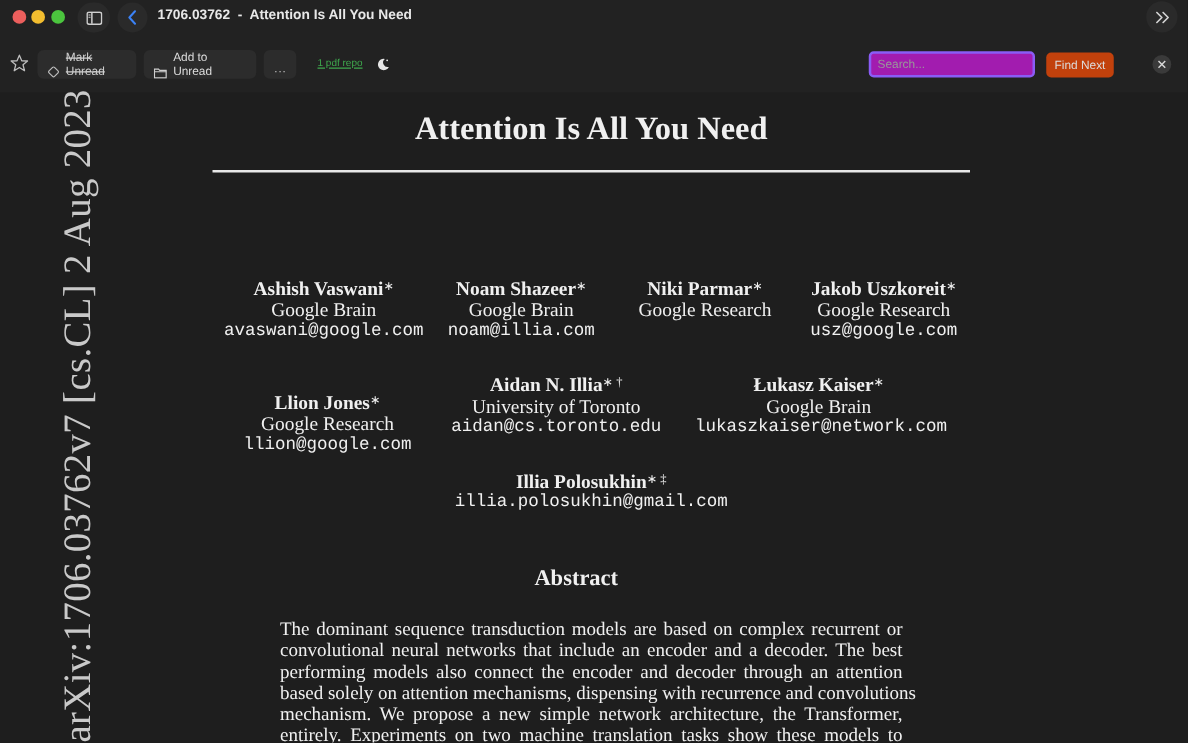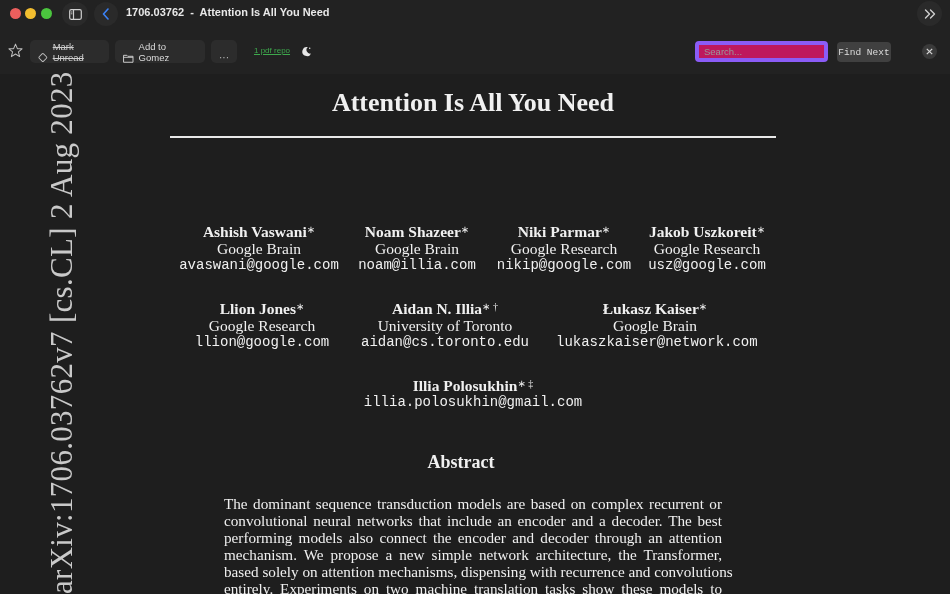--- a/index.html
+++ b/index.html
@@ -20,23 +20,23 @@
   
   .toolbar { position: absolute; left: 0; top: 28px; width: 950px; height: 46px; background: #222; }
   .star { position: absolute; left: 8px; top: 15px; width: 15px; height: 15px; }
   .tb-btn { position: absolute; top: 12px; height: 23px; border-radius: 5px; background: #2c2c2c; display:flex; align-items:flex-end; gap: 5px; padding: 0 8px; font-size: 9.5px; color: #ddd; }
   .mark-unread { left: 30px; width: 79px; }
   .mark-unread .lbl { text-decoration: line-through; color: #cfcfcf; }
   .add-folder { left: 115px; width: 90px; }
   .more-btn { left: 211px; width: 26px; justify-content: center; padding: 0; font-size: 10px; color:#bbb; }
   .repo-link { position: absolute; left: 254px; top: 18px; font-size: 8px; color: #3ea84d; text-decoration: underline; }
   .moon { position: absolute; left: 301px; top: 18px; width: 11px; height: 11px; }
-  .search { position: absolute; left: 695px; top: 13px; width: 133px; height: 21px; background: #be185d; border: 4px solid #8b5cf6; border-radius: 4px; font-size: 9.5px; color: #bbb; padding-left: 5px; font-family: "Liberation Sans", sans-serif; outline: none; }
+  .search { position: absolute; left: 695px; top: 13px; width: 133px; height: 21px; background: #a21caf; border: 2px solid #8b5cf6; border-radius: 4px; font-size: 9.5px; color: #bbb; padding-left: 5px; font-family: "Liberation Sans", sans-serif; outline: none; }
   .search::placeholder { color: #999; }
-  .find-next { position: absolute; left: 837px; top: 14px; width: 54px; height: 20px; border-radius: 4px; background: #404040; color: #ddd; font-size: 9.5px; display:flex; align-items:center; justify-content:center;font-family:Liberation Mono, monospace; }
+  .find-next { position: absolute; left: 837px; top: 14px; width: 54px; height: 20px; border-radius: 4px; background: #c2410c; color: #ddd; font-size: 9.5px; display:flex; align-items:center; justify-content:center; }
   .close-search { position: absolute; left: 922px; top: 16px; width: 15px; height: 15px; border-radius: 50%; background: #3a3a3a; display:flex; align-items:center; justify-content:center; }
 
   
   .doc { position: absolute; left: 0; top: 74px; width: 950px; height: 520px; background: #1e1e1e; font-family: "Liberation Serif", serif; color: #f0f0f0; }
   .arxiv-stamp { position: absolute; left: 44px; top: 520px; transform-origin: 0 0; transform: rotate(-90deg); font-size: 31px; white-space: nowrap; color: #c9c9c9; letter-spacing: 0.3px; }
   .paper-title { position: absolute; left: 170px; width: 606px; top: 14px; text-align: center; font-size: 26px; font-weight: bold; }
   .title-rule { position: absolute; left: 170px; top: 62px; width: 606px; height: 2px; background: #e8e8e8; }
 
   .author { position: absolute; text-align: center; font-size: 15.5px; line-height: 17px; }
   .author .name { font-weight: bold; }
@@ -90,21 +90,21 @@
       <rect x="2" y="2" width="7" height="7" rx="1.2" transform="rotate(45 5.5 5.5)" fill="none" stroke="#bdbdbd" stroke-width="1.1"></rect>
     </svg>
     <span class="lbl">Mark Unread</span>
   </div>
 
   <div class="tb-btn add-folder">
     <svg width="11" height="9" viewBox="0 0 11 9">
       <path d="M0.6,1.2 H4 L5,2.2 H10.4 V8.4 H0.6 Z" fill="none" stroke="#cfcfcf" stroke-width="1"></path>
       <line x1="0.6" y1="3.3" x2="10.4" y2="3.3" stroke="#cfcfcf" stroke-width="0.9"></line>
     </svg>
-    <span>Add to Gomez</span>
+    <span>Add to Unread</span>
   </div>
 
   <div class="tb-btn more-btn">
     <span>···</span>
   </div>
 
   <a class="repo-link">1 pdf repo</a>
 
   <svg class="moon" viewBox="0 0 12 12">
     <path d="M7.5,1.2 A5,5 0 1,0 11,8.2 A4,4 0 0,1 7.5,1.2 Z" fill="#e6e6e6"></path>
@@ -135,29 +135,28 @@
     <div class="email">avaswani@google.com</div>
   </div>
   <div class="author" style="left:348px; width:138px; top:149px;">
     <div><span class="name">Noam Shazeer</span><span class="sup">∗</span></div>
     <div>Google Brain</div>
     <div class="email">noam@illia.com</div>
   </div>
   <div class="author" style="left:492px; width:144px; top:149px;">
     <div><span class="name">Niki Parmar</span><span class="sup">∗</span></div>
     <div>Google Research</div>
-    <div class="email">nikip@google.com</div>
   </div>
   <div class="author" style="left:640px; width:134px; top:149px;">
     <div><span class="name">Jakob Uszkoreit</span><span class="sup">∗</span></div>
     <div>Google Research</div>
     <div class="email">usz@google.com</div>
   </div>
 
-  <div class="author" style="left:190px; width:144px; top:226px;">
+  <div class="author" style="left:190px; width:144px; top:240px;">
     <div><span class="name">Llion Jones</span><span class="sup">∗</span></div>
     <div>Google Research</div>
     <div class="email">llion@google.com</div>
   </div>
   <div class="author" style="left:356px; width:178px; top:226px;">
     <div><span class="name">Aidan N. Illia</span><span class="sup">∗ †</span></div>
     <div>University of Toronto</div>
     <div class="email">aidan@cs.toronto.edu</div>
   </div>
   <div class="author" style="left:556px; width:198px; top:226px;">
@@ -169,17 +168,17 @@
   <div class="author" style="left:360px; width:226px; top:303px;">
     <div><span class="name">Illia Polosukhin</span><span class="sup">∗ ‡</span></div>
     <div class="email">illia.polosukhin@gmail.com</div>
   </div>
 
   <div class="abstract-head">Abstract</div>
   <div class="abstract-body">
     <span>The dominant sequence transduction models are based on complex recurrent or</span>
     <span>convolutional neural networks that include an encoder and a decoder.  The best</span>
     <span>performing models also connect the encoder and decoder through an attention</span>
+    <span>based solely on attention mechanisms, dispensing with recurrence and convolutions</span>
     <span>mechanism.  We propose a new simple network architecture, the Transformer,</span>
-    <span>based solely on attention mechanisms, dispensing with recurrence and convolutions</span>
     <span>entirely.  Experiments on two machine translation tasks show these models to</span>
   </div>
 </div>
 
 </body></html>

